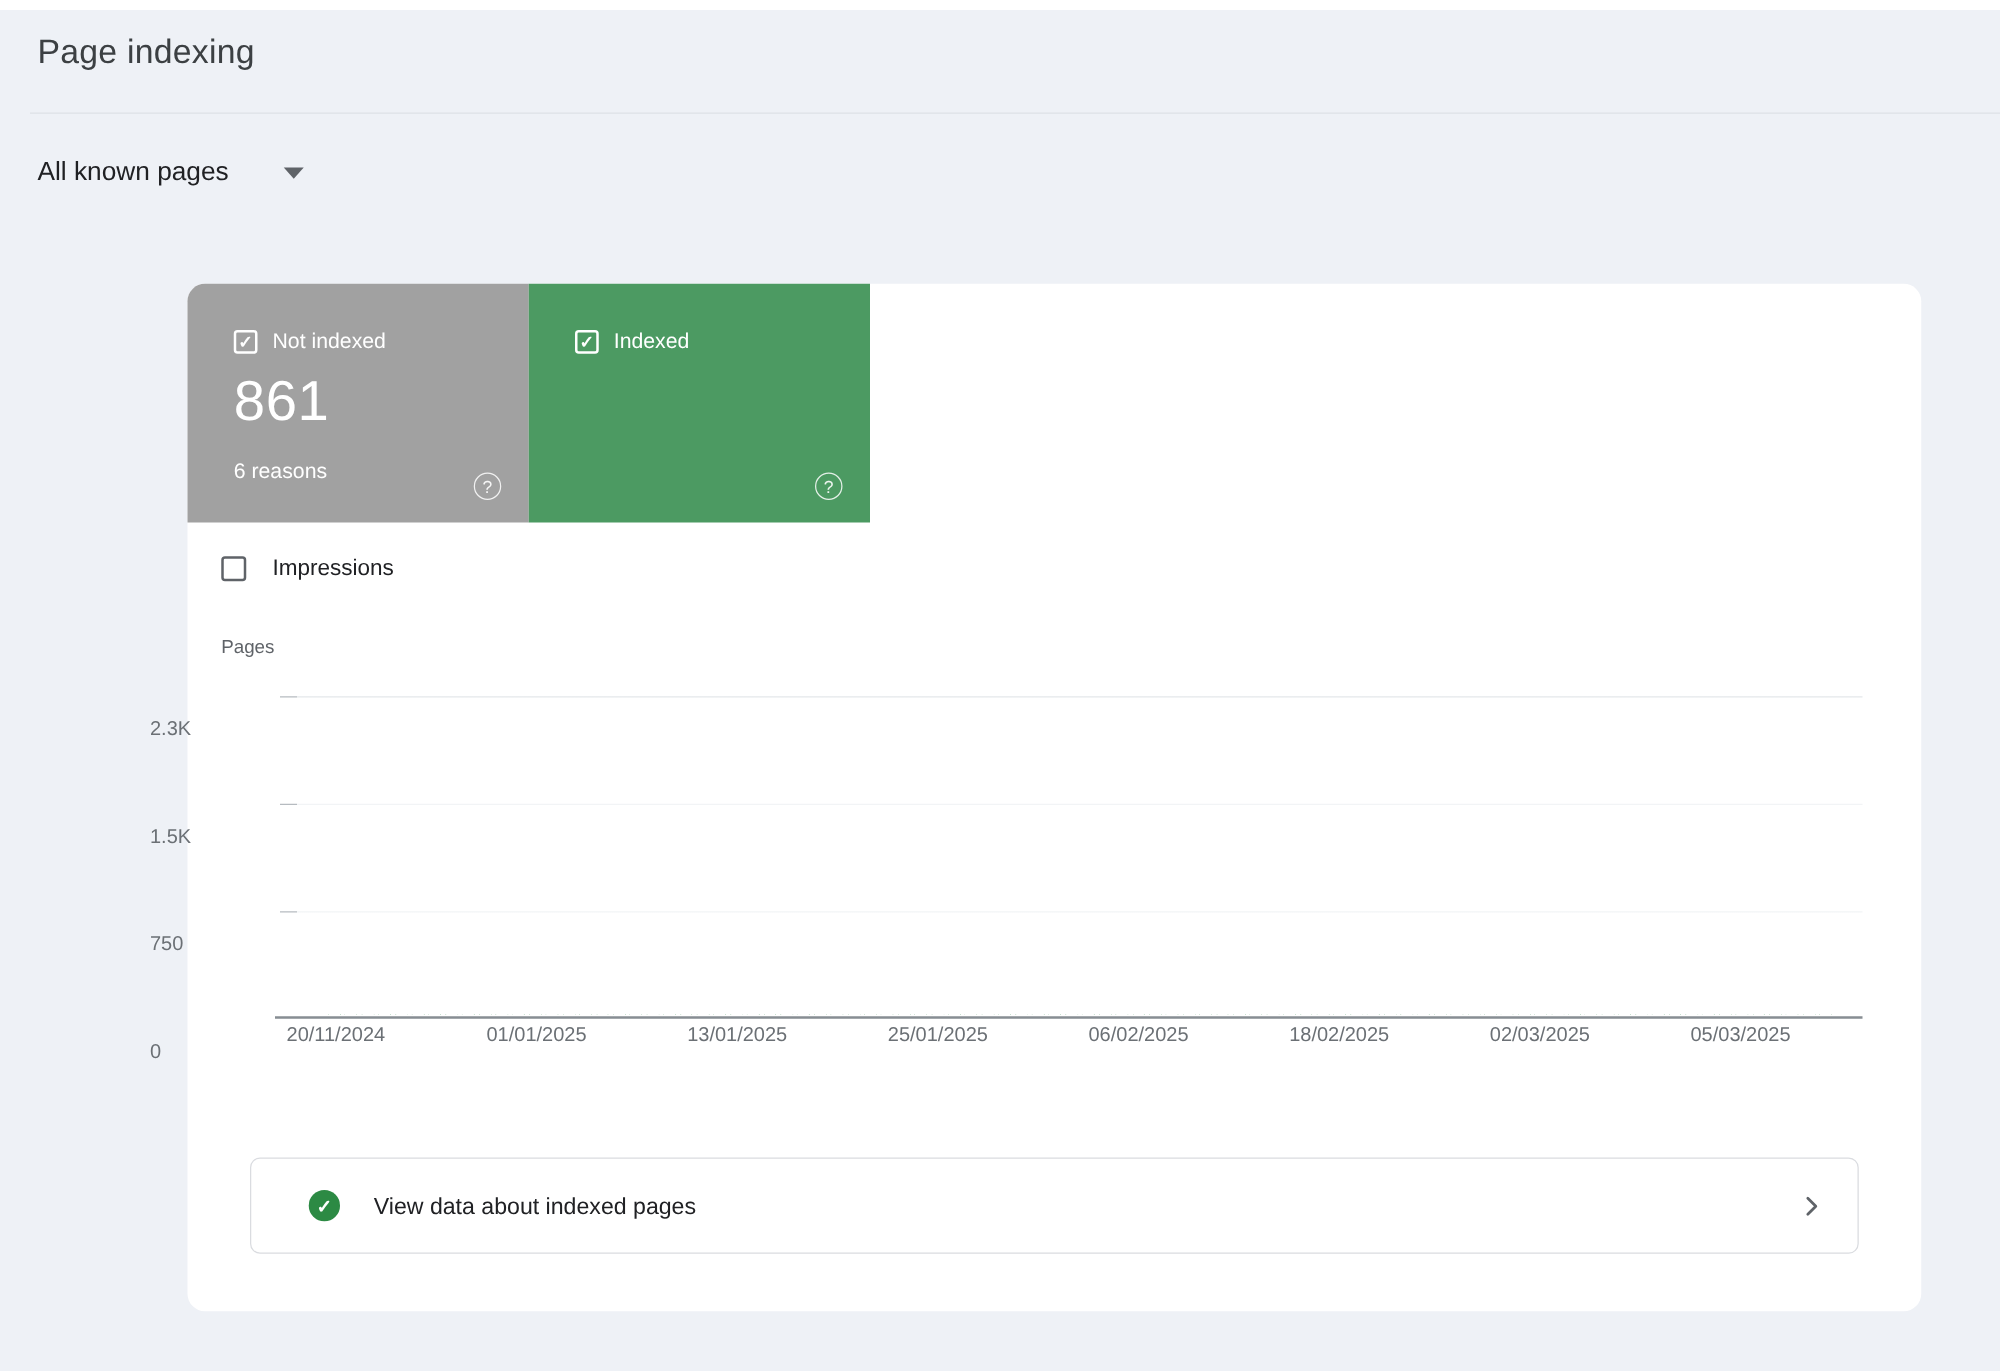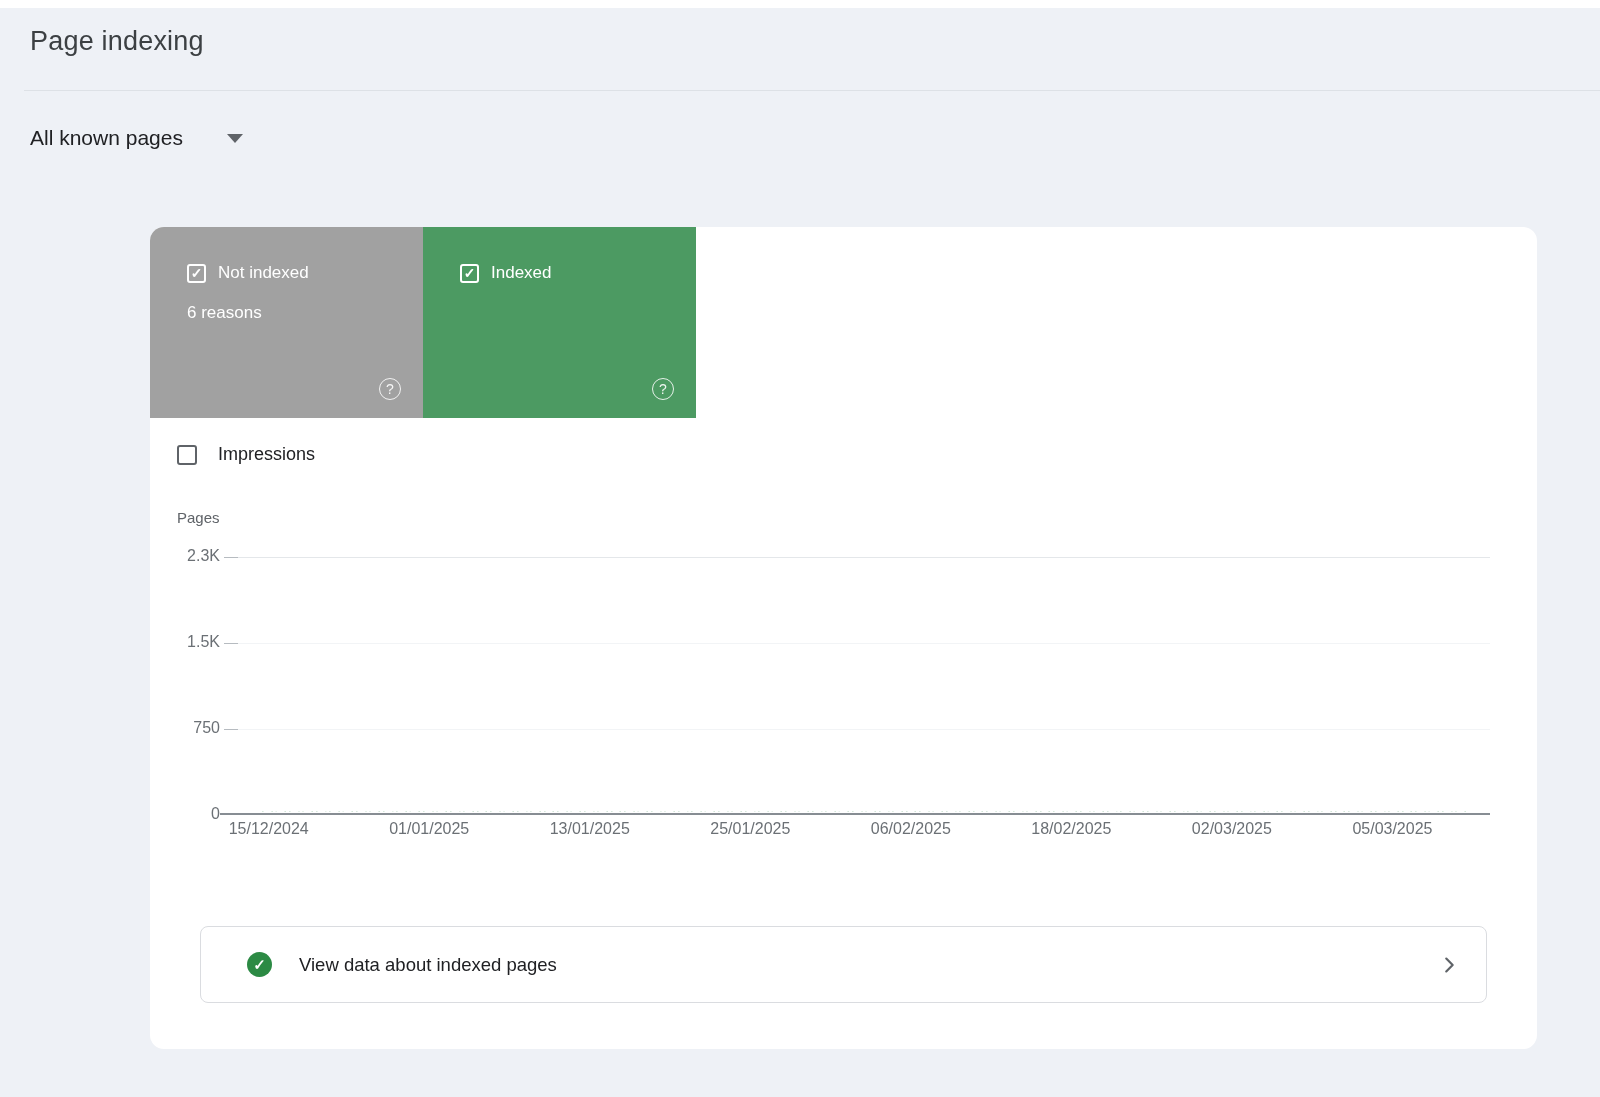--- a/index.html
+++ b/index.html
@@ -26,21 +26,21 @@
   .tile-label { font-size:17px; font-weight:500; }
   .tile-value { font-size:45px; font-weight:400; margin-top:12px; letter-spacing:.5px; }
   .tile-sub { font-size:17px; margin-top:20px; }
   .help-icon { position:absolute; right:22px; bottom:18px; width:22px; height:22px; border:1.5px solid rgba(255,255,255,.85); border-radius:50%; display:flex; align-items:center; justify-content:center; font-size:14px; color:rgba(255,255,255,.9); cursor:pointer; }
 
   .impressions { position:absolute; left:27px; top:217px; display:flex; align-items:center; cursor:pointer; }
   .cb-empty { width:20px; height:20px; border:2px solid #5f6368; border-radius:3px; background:#fff; }
   .impressions .label { font-size:18px; color:#202124; margin-left:21px; }
 
   .pages-label { position:absolute; left:177px; top:509px; font-size:15px; color:#5f6368; }
-  .ytick { position:absolute; left:120px; width:100px; text-align:right; font-size:16px; color:#6b7075; }
+  .ytick { position:absolute; left:120px; width:100px; font-size:16px; color:#6b7075;margin-top:28px; }
   .yt-2250 { top:547px; } .yt-1500 { top:633px; } .yt-750 { top:719px; } .yt-0 { top:805px; }
 
   .plot { position:absolute; left:240px; top:557px; width:1250px; height:258px; }
   .gridline { position:absolute; left:-16px; width:calc(100% + 16px); height:1px; }
   .grid-2250 { top:0; background:linear-gradient(to right, #b6bbc0 0 14px, #e4e7ea 14px); }
   .grid-1500 { top:86px; background:linear-gradient(to right, #b6bbc0 0 14px, #f2f4f6 14px); }
   .grid-750  { top:172px; background:linear-gradient(to right, #b6bbc0 0 14px, #f2f4f6 14px); }
   .baseline { position:absolute; left:-20px; bottom:0; width:calc(100% + 20px); height:2px; background:#878d93; }
 
   .bars { position:absolute; left:22px; right:24px; top:0; bottom:2px; display:flex; align-items:flex-end; gap:2.5px; }
@@ -71,20 +71,21 @@
   </div>
 
   <div class="main-card">
 
     <div class="tiles">
       <div class="tile not-indexed" style="background:#a1a1a1;">
         <div class="tile-head">
           <span class="cb-white">✓</span>
           <span class="tile-label">Not indexed</span>
         </div>
+        <div class="tile-value">861</div>
         <div class="tile-sub">6 reasons</div>
         <span class="help-icon">?</span>
       </div>
       <div class="tile indexed" style="background:#4c9a62;">
         <div class="tile-head">
           <span class="cb-white">✓</span>
           <span class="tile-label">Indexed</span>
         </div>
         <span class="help-icon">?</span>
       </div>
@@ -464,21 +465,21 @@
           <div class="seg-notindexed" style="height: 38.3111%; background: rgb(189, 189, 189);"></div>
         </div>
         <div class="bar">
           <div class="seg-indexed" style="height: 44.8889%; background: rgb(78, 157, 100);"></div>
           <div class="seg-notindexed" style="height: 38.2667%; background: rgb(189, 189, 189);"></div>
         </div>
       </div>
     <div class="baseline"></div>
   </div>
   <div class="xlabels">
-      <span class="xlabel" style="left: 0.555556%;">15/12/2024</span>
+      <span class="xlabel" style="left: 0.555556%;">20/11/2024</span>
       <span class="xlabel" style="left: 13.8889%;">01/01/2025</span>
       <span class="xlabel" style="left: 27.2222%;">13/01/2025</span>
       <span class="xlabel" style="left: 40.5556%;">25/01/2025</span>
       <span class="xlabel" style="left: 53.8889%;">06/02/2025</span>
       <span class="xlabel" style="left: 67.2222%; text-align: center;">18/02/2025</span>
       <span class="xlabel" style="left: 80.5556%;">02/03/2025</span>
       <span class="xlabel" style="left: 93.8889%;">05/03/2025</span>
     </div>
 
   <div class="footer-link">

